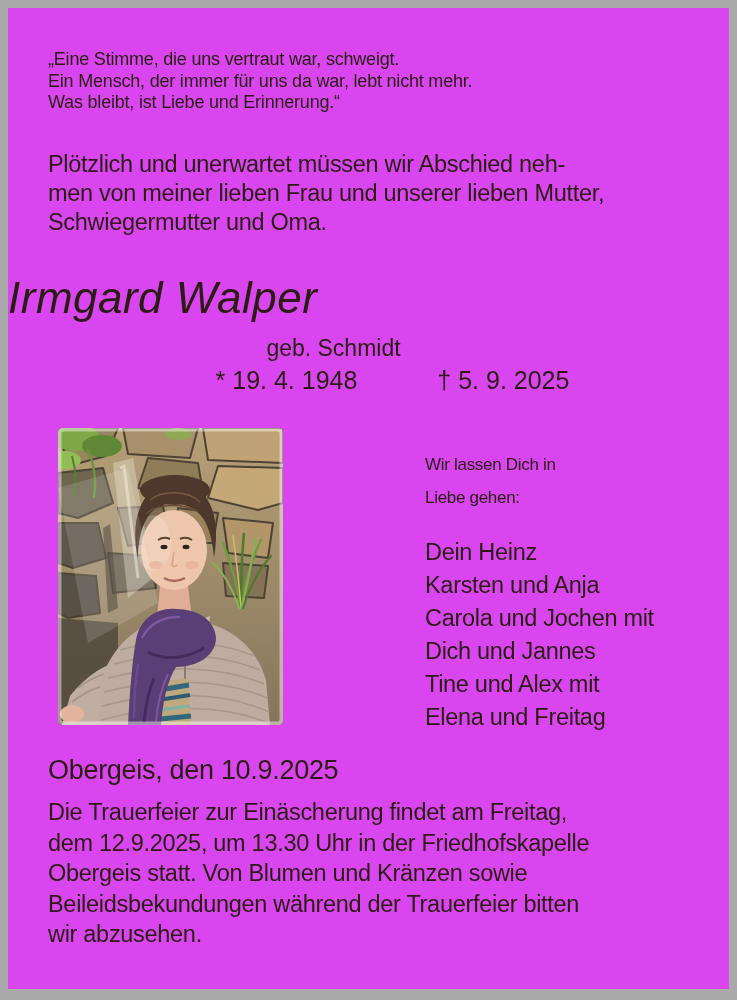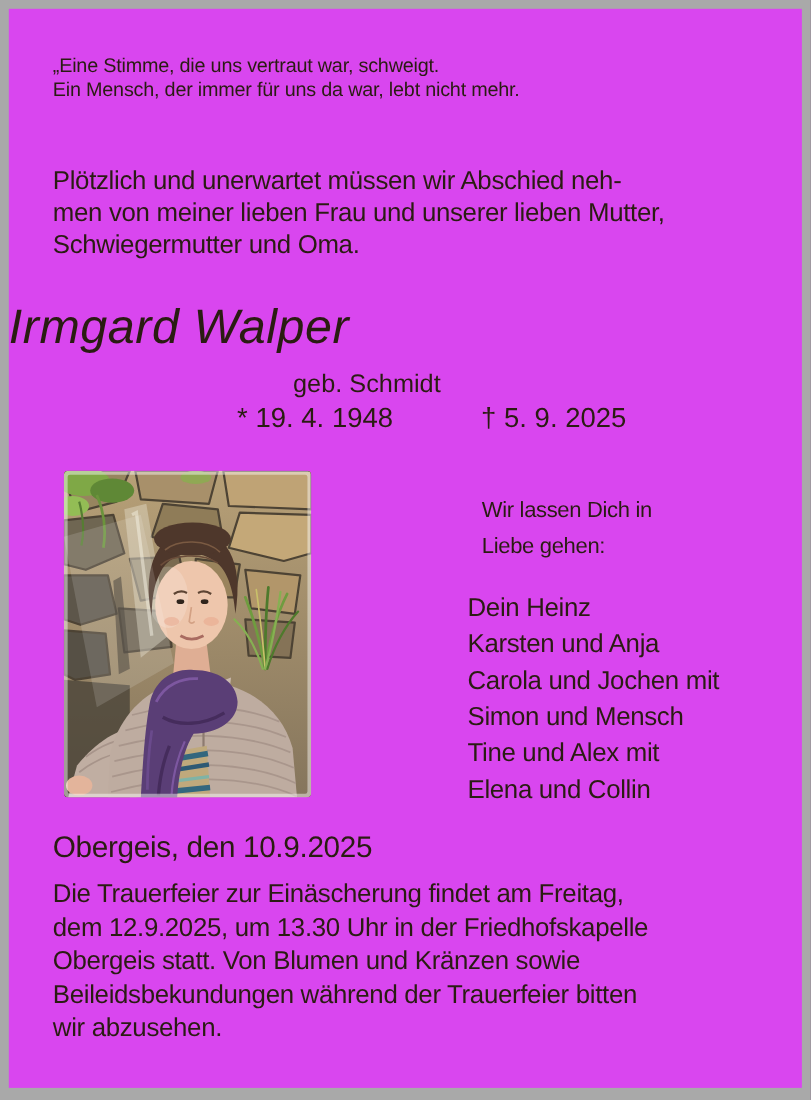--- a/index.html
+++ b/index.html
@@ -19,34 +19,35 @@
   .quote      { left:40px; top:41px;  font-size:18px; line-height:21.7px; letter-spacing:-0.2px; }
   .intro      { left:40px; top:142px; font-size:23.5px; line-height:29px; letter-spacing:-0.3px; }
   .name       { left:0; top:265px; width:721px; text-align:left;
                 font-size:44px; font-style:italic; letter-spacing:0.5px; }
   .maiden     { left:0; top:327px; width:651px; text-align:center; font-size:23px; }
   .dates      { left:0; top:358px; width:721px; display:flex; justify-content:center;
                 gap:80px; font-size:25px;padding-left:24px; }
   .photo      { left:50px; top:420px; width:225px; height:297px;
                 border-radius:4px; overflow:hidden; }
   .photo svg  { display:block; }
-  .farewell   { left:430px; top:440px; font-size:20px; line-height:33px; letter-spacing:-0.3px; }
+  .farewell   { left:417px; top:440px; font-size:17px; line-height:33px; letter-spacing:-0.3px; }
   .family     { left:417px; top:528px; font-size:23.5px; line-height:33px; letter-spacing:-0.3px; }
   .dateline   { left:40px; top:747px; font-size:27px; letter-spacing:-0.3px; }
   .service    { left:40px; top:789px; font-size:23.5px; line-height:30.5px; letter-spacing:-0.3px; }
 </style>
 </head>
 <body>
 
 <div class="canvas">
   <div class="page">
 
     <div class="abs quote">
       <div>„Eine Stimme, die uns vertraut war, schweigt.</div>
       <div>Ein Mensch, der immer für uns da war, lebt nicht mehr.</div>
+      <div>Was bleibt, ist Liebe und Erinnerung.“</div>
     </div>
 
     <div class="abs intro">
       <div>Plötzlich und unerwartet müssen wir Abschied neh-</div>
       <div>men von meiner lieben Frau und unserer lieben Mutter,</div>
       <div>Schwiegermutter und Oma.</div>
     </div>
 
     <div class="abs name">Irmgard Walper</div>
     <div class="abs maiden">geb. Schmidt</div>
@@ -172,23 +173,23 @@
 
     <div class="abs farewell">
       <div>Wir lassen Dich in</div>
       <div>Liebe gehen:</div>
     </div>
 
     <div class="abs family">
       <div>Dein Heinz</div>
       <div>Karsten und Anja</div>
       <div>Carola und Jochen mit</div>
-      <div>Simon und Mensch</div>
+      <div>Dich und Jannes</div>
       <div>Tine und Alex mit</div>
-      <div>Elena und Collin</div>
+      <div>Elena und Freitag</div>
     </div>
 
     <div class="abs dateline">Obergeis, den 10.9.2025</div>
 
     <div class="abs service">
       <div>Die Trauerfeier zur Einäscherung findet am Freitag,</div>
       <div>dem 12.9.2025, um 13.30 Uhr in der Friedhofskapelle</div>
       <div>Obergeis statt. Von Blumen und Kränzen sowie</div>
       <div>Beileidsbekundungen während der Trauerfeier bitten</div>
       <div>wir abzusehen.</div>

